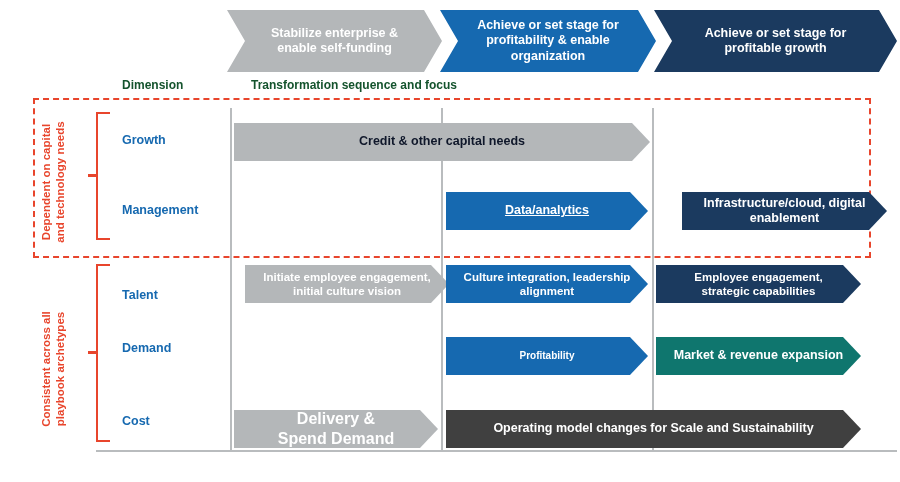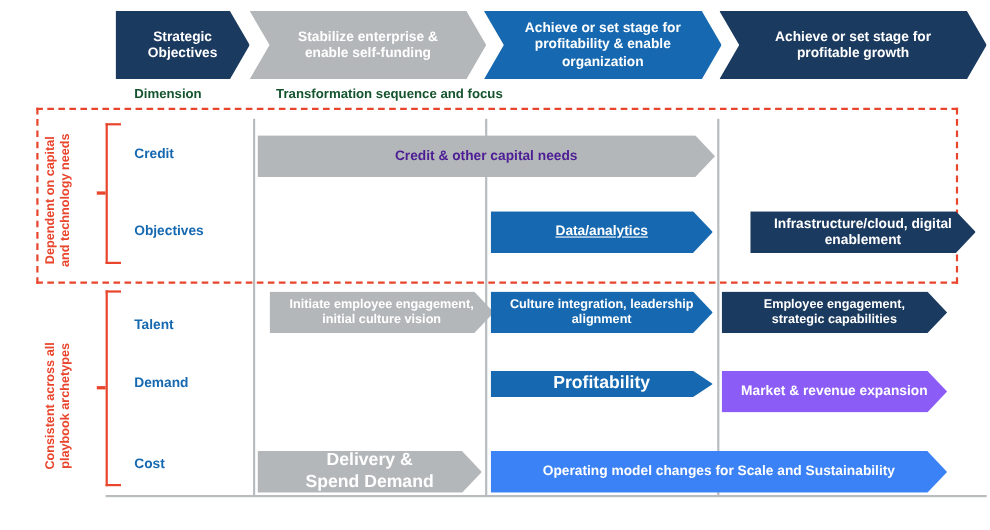--- a/index.html
+++ b/index.html
@@ -113,23 +113,20 @@
     font-size: 12.5px;
     font-weight: bold;
     white-space: nowrap;
   }
 </style>
 </head>
 <body>
 
 <div id="canvas">
 
-  <div class="chevron chev-plain hdr-chevron" style="left:105px; width:122px; background:#1B3A5F;">
-    <span>Strategic<br>Objectives</span>
-  </div>
 
   <div class="chevron chev-notch hdr-chevron" style="left:227px; width:215px; background:#B4B7B9;">
     <span>Stabilize enterprise &amp;<br>enable  self-funding</span>
   </div>
 
   <div class="chevron chev-notch hdr-chevron" style="left:440px; width:216px; background:#1669B0;">
     <span>Achieve or set stage for<br>profitability &amp; enable<br>organization</span>
   </div>
 
   <div class="chevron chev-notch hdr-chevron" style="left:654px; width:243px; background:#1B3A5F;">
@@ -154,53 +151,53 @@
   <div class="side-label" style="left:-22px; top:355px; width:150px; height:20px;">
     <span class="rot">Consistent across all<br>playbook archetypes</span>
   </div>
 
   <div class="bracket" style="left:96px; top:112px; width:14px; height:128px;"></div>
   <div class="bracket-tick" style="left:88px; top:174px;"></div>
 
   <div class="bracket" style="left:96px; top:264px; width:14px; height:178px;"></div>
   <div class="bracket-tick" style="left:88px; top:351px;"></div>
 
-  <div class="dim-name" style="left:122px; top:133px;">Credit</div>
-  <div class="chevron chev-plain" style="left:234px; top:123px; width:416px; height:38px; background:#B4B7B9; color:#4c1d95; font-size:12.5px;">
+  <div class="dim-name" style="left:122px; top:133px;">Growth</div>
+  <div class="chevron chev-plain" style="left:234px; top:123px; width:416px; height:38px; background:#B4B7B9; color:#0f172a; font-size:12.5px;">
     <span>Credit &amp; other capital needs</span>
   </div>
 
-  <div class="dim-name" style="left:122px; top:203px;">Objectives</div>
+  <div class="dim-name" style="left:122px; top:203px;">Management</div>
   <div class="chevron chev-plain" style="left:446px; top:192px; width:202px; height:38px; background:#1669B0; font-size:12.5px;text-decoration:underline;">
     <span>Data/analytics</span>
   </div>
   <div class="chevron chev-plain" style="left:656px; top:192px; width:205px; height:38px; background:#1B3A5F; font-size:12.5px;margin-left:26px;">
     <span>Infrastructure/cloud, digital<br>enablement</span>
   </div>
 
   <div class="dim-name" style="left:122px; top:272px;margin-top:16px;">Talent</div>
   <div class="chevron chev-plain" style="left:245px; top:265px; width:204px; height:38px; background:#B4B7B9; font-size:11.5px;">
     <span>Initiate employee engagement,<br>initial culture vision</span>
   </div>
   <div class="chevron chev-plain" style="left:656px; top:265px; width:205px; height:38px; background:#1B3A5F; font-size:11.5px;">
     <span>Employee engagement,<br>strategic capabilities</span>
   </div>
   <div class="chevron chev-plain" style="left:446px; top:265px; width:202px; height:38px; background:#1669B0; font-size:11.5px;">
     <span>Culture integration, leadership<br>alignment</span>
   </div>
 
   <div class="dim-name" style="left:122px; top:341px;">Demand</div>
-  <div class="chevron chev-plain" style="left:446px; top:337px; width:202px; height:24px; background:#1669B0; font-size:16px;">
+  <div class="chevron chev-plain" style="left:446px; top:337px; width:202px; height:38px; background:#1669B0; font-size:10px;">
     <span>Profitability</span>
   </div>
-  <div class="chevron chev-plain" style="left:656px; top:337px; width:205px; height:38px; background:#8b5cf6; font-size:12.5px;">
+  <div class="chevron chev-plain" style="left:656px; top:337px; width:205px; height:38px; background:#0f766e; font-size:12.5px;">
     <span>Market &amp; revenue expansion</span>
   </div>
 
   <div class="dim-name" style="left:122px; top:414px;">Cost</div>
   <div class="chevron chev-plain" style="left:234px; top:410px; width:204px; height:38px; background:#B4B7B9; font-size:16px;align-items:center;">
     <span>Functional Service Delivery &amp;<br>Spend Demand Management</span>
   </div>
-  <div class="chevron chev-plain" style="left:446px; top:410px; width:415px; height:38px; background:#3b82f6; font-size:12.5px;">
+  <div class="chevron chev-plain" style="left:446px; top:410px; width:415px; height:38px; background:#404040; font-size:12.5px;">
     <span>Operating model changes for Scale and Sustainability</span>
   </div>
 
 </div>
 
 </body></html>

